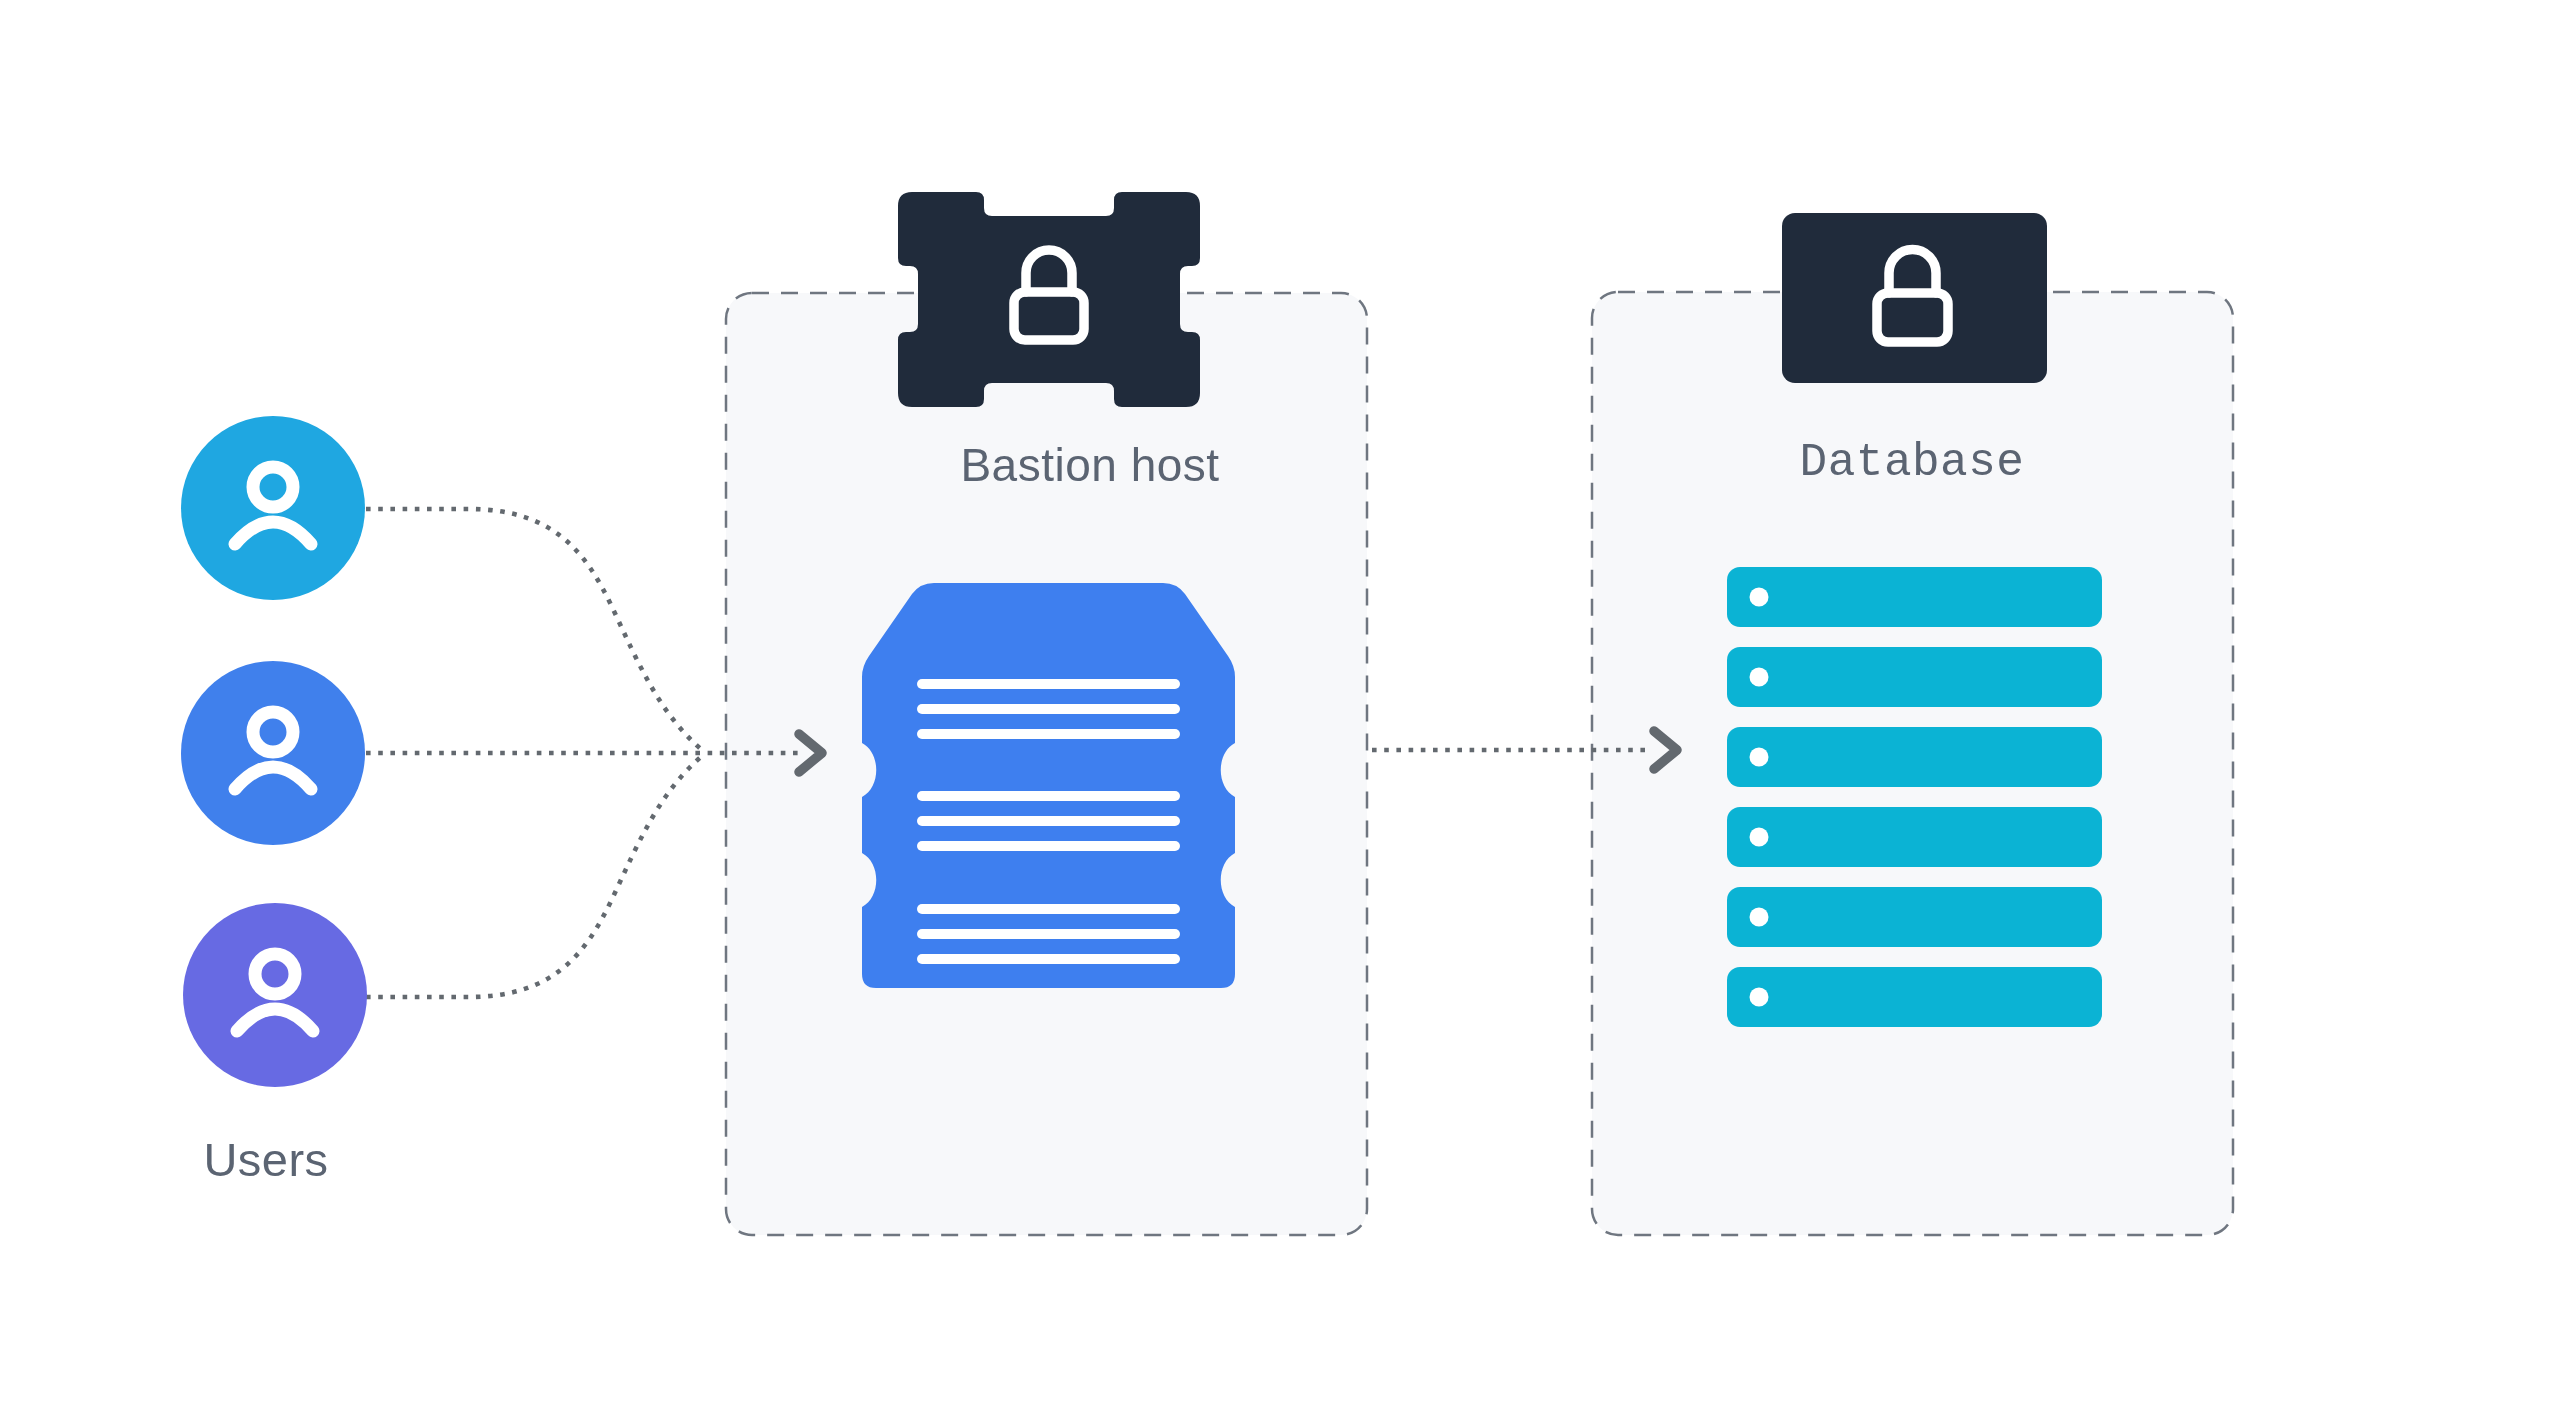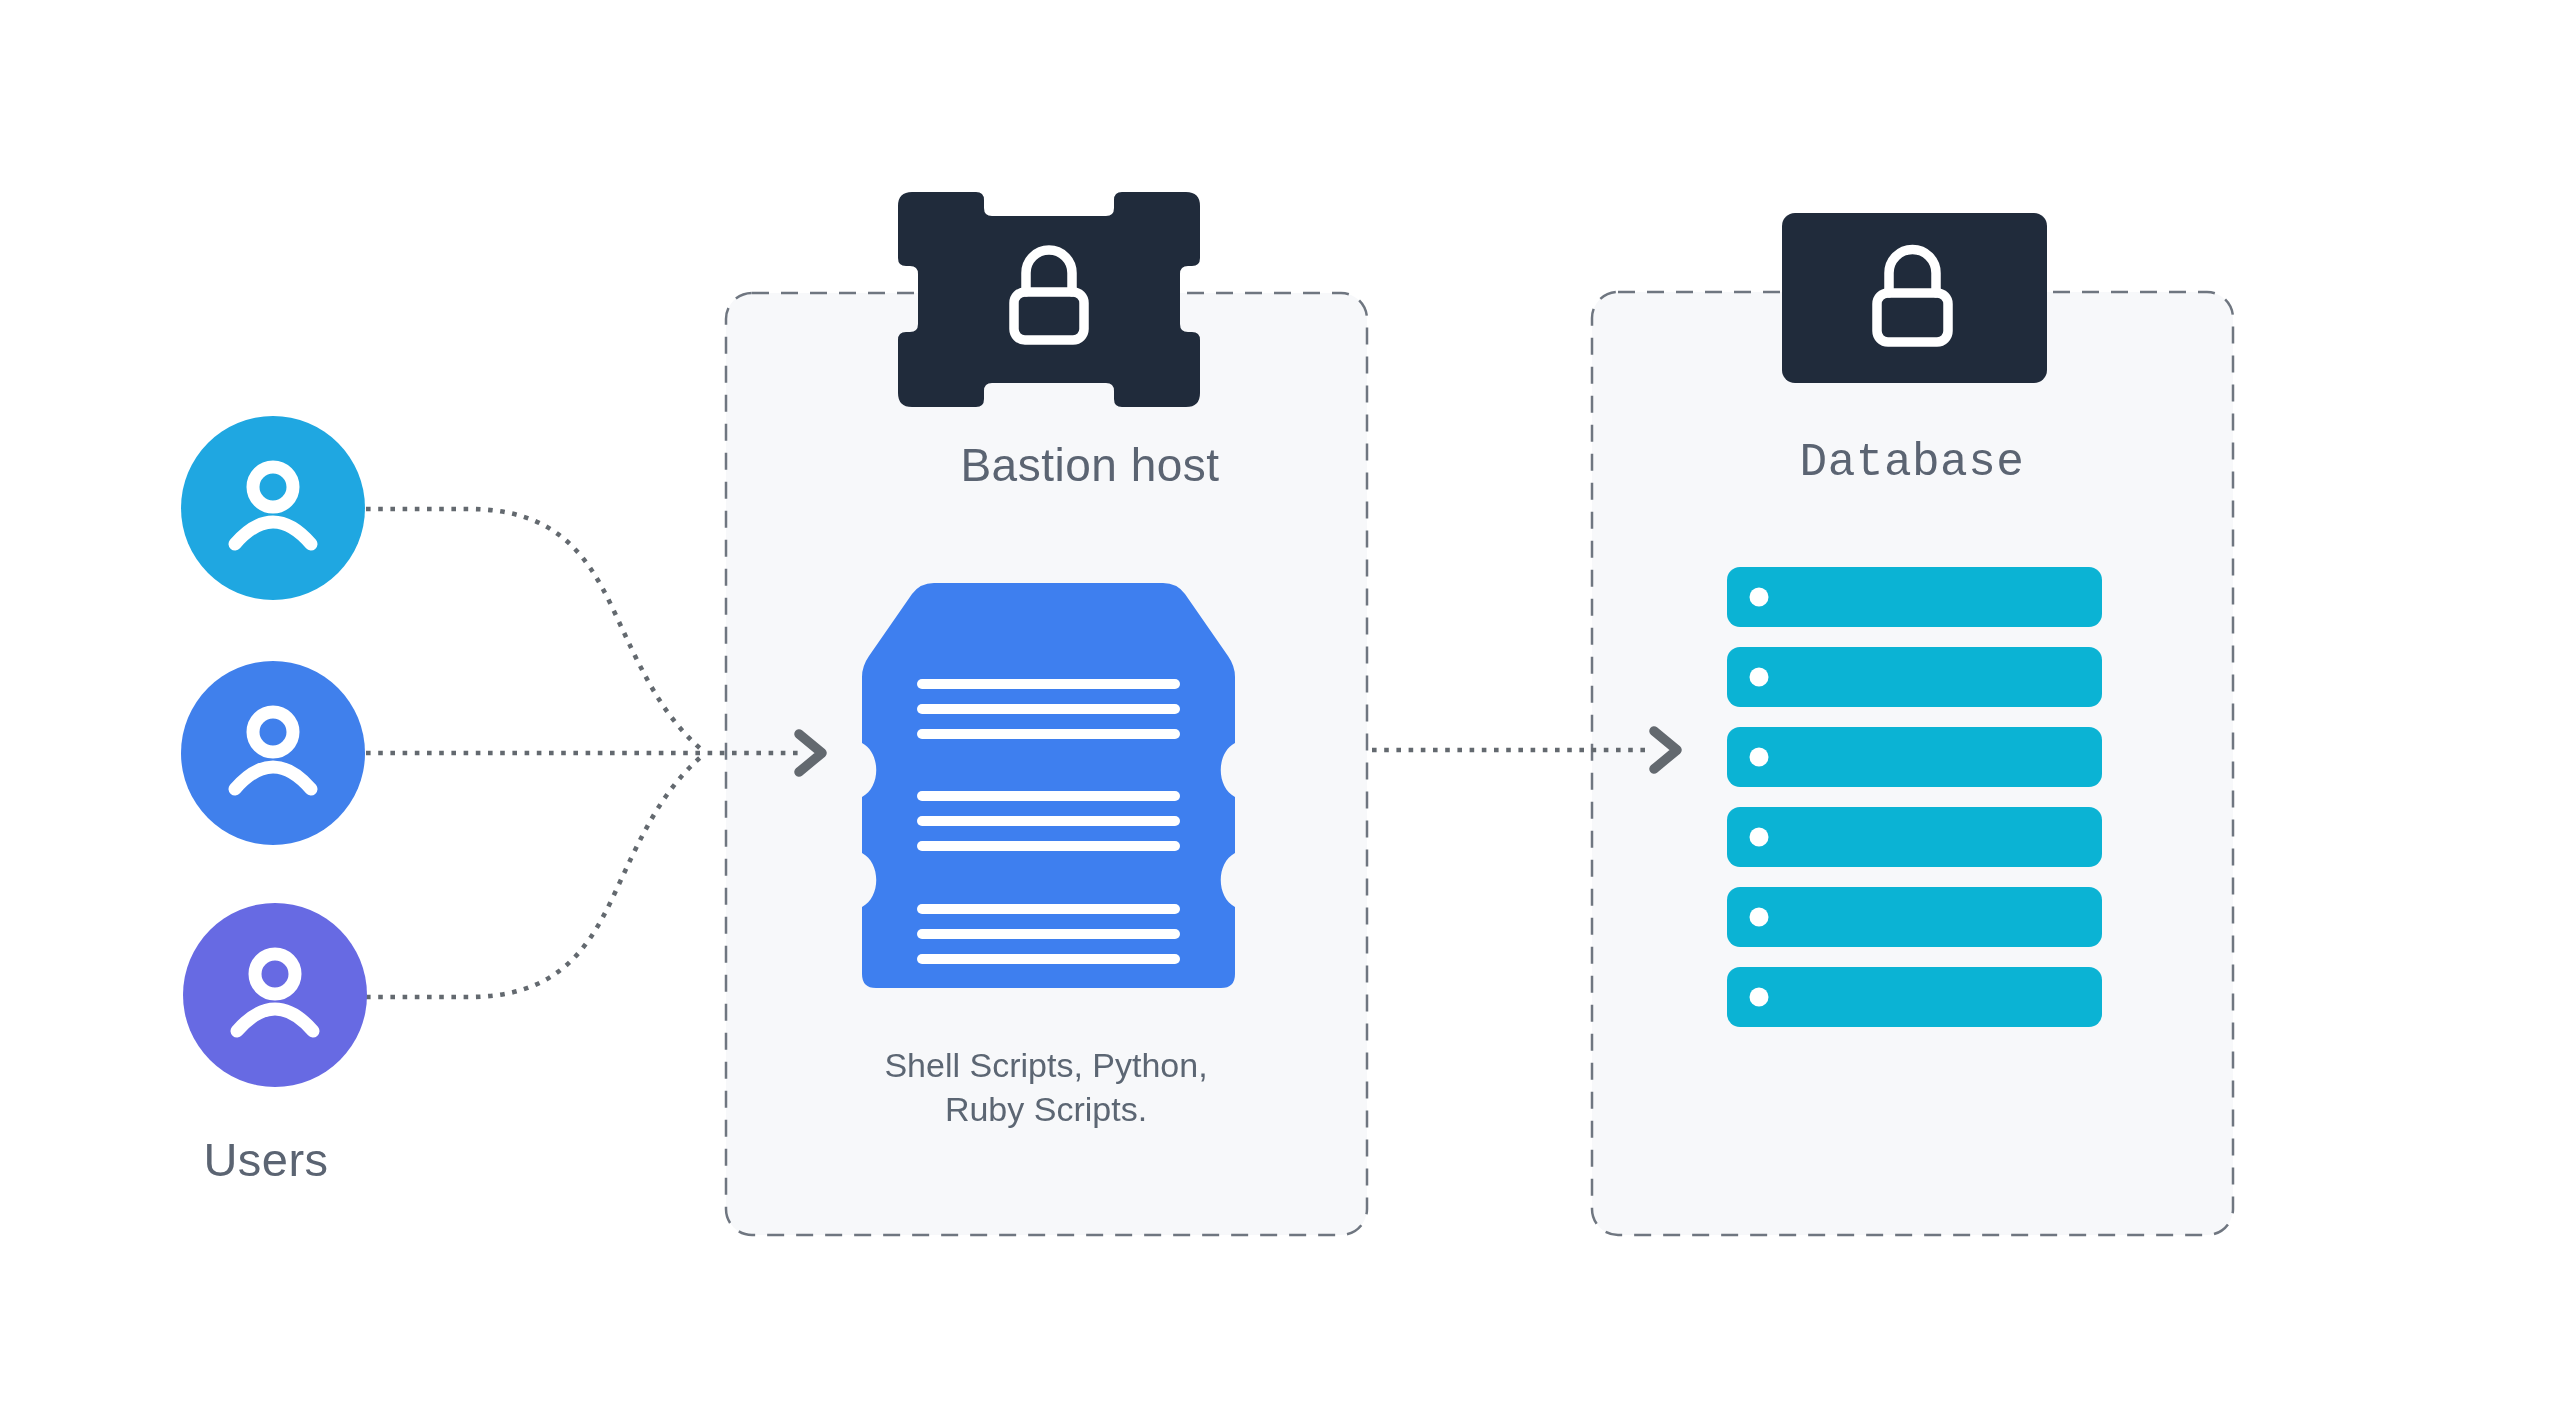--- a/index.html
+++ b/index.html
@@ -126,20 +126,16 @@
       <rect x="1727" y="967" width="375" height="60" rx="13" fill="#0BB3D4"></rect>
       <circle cx="1759" cy="997" r="9.5" fill="#FFFFFF"></circle>
     </g>
   </g>
 </svg>
 
 <div class="label node-label" style="left:266px;top:1132px;">Users</div>
 
 <div class="label panel-title" style="left:1046px;top:438px;margin-left:44px;">Bastion host</div>
 
-<div class="label caption" style="left:1046px;top:1043px;">
-  <div>Shell Scripts, Python,</div>
-  <div>Ruby Scripts.</div>
-</div>
 
 <div class="label panel-title" style="left:1912px;top:437px;font-family:Liberation Mono, monospace;">Database</div>
 
 </div>
 
 </body></html>

